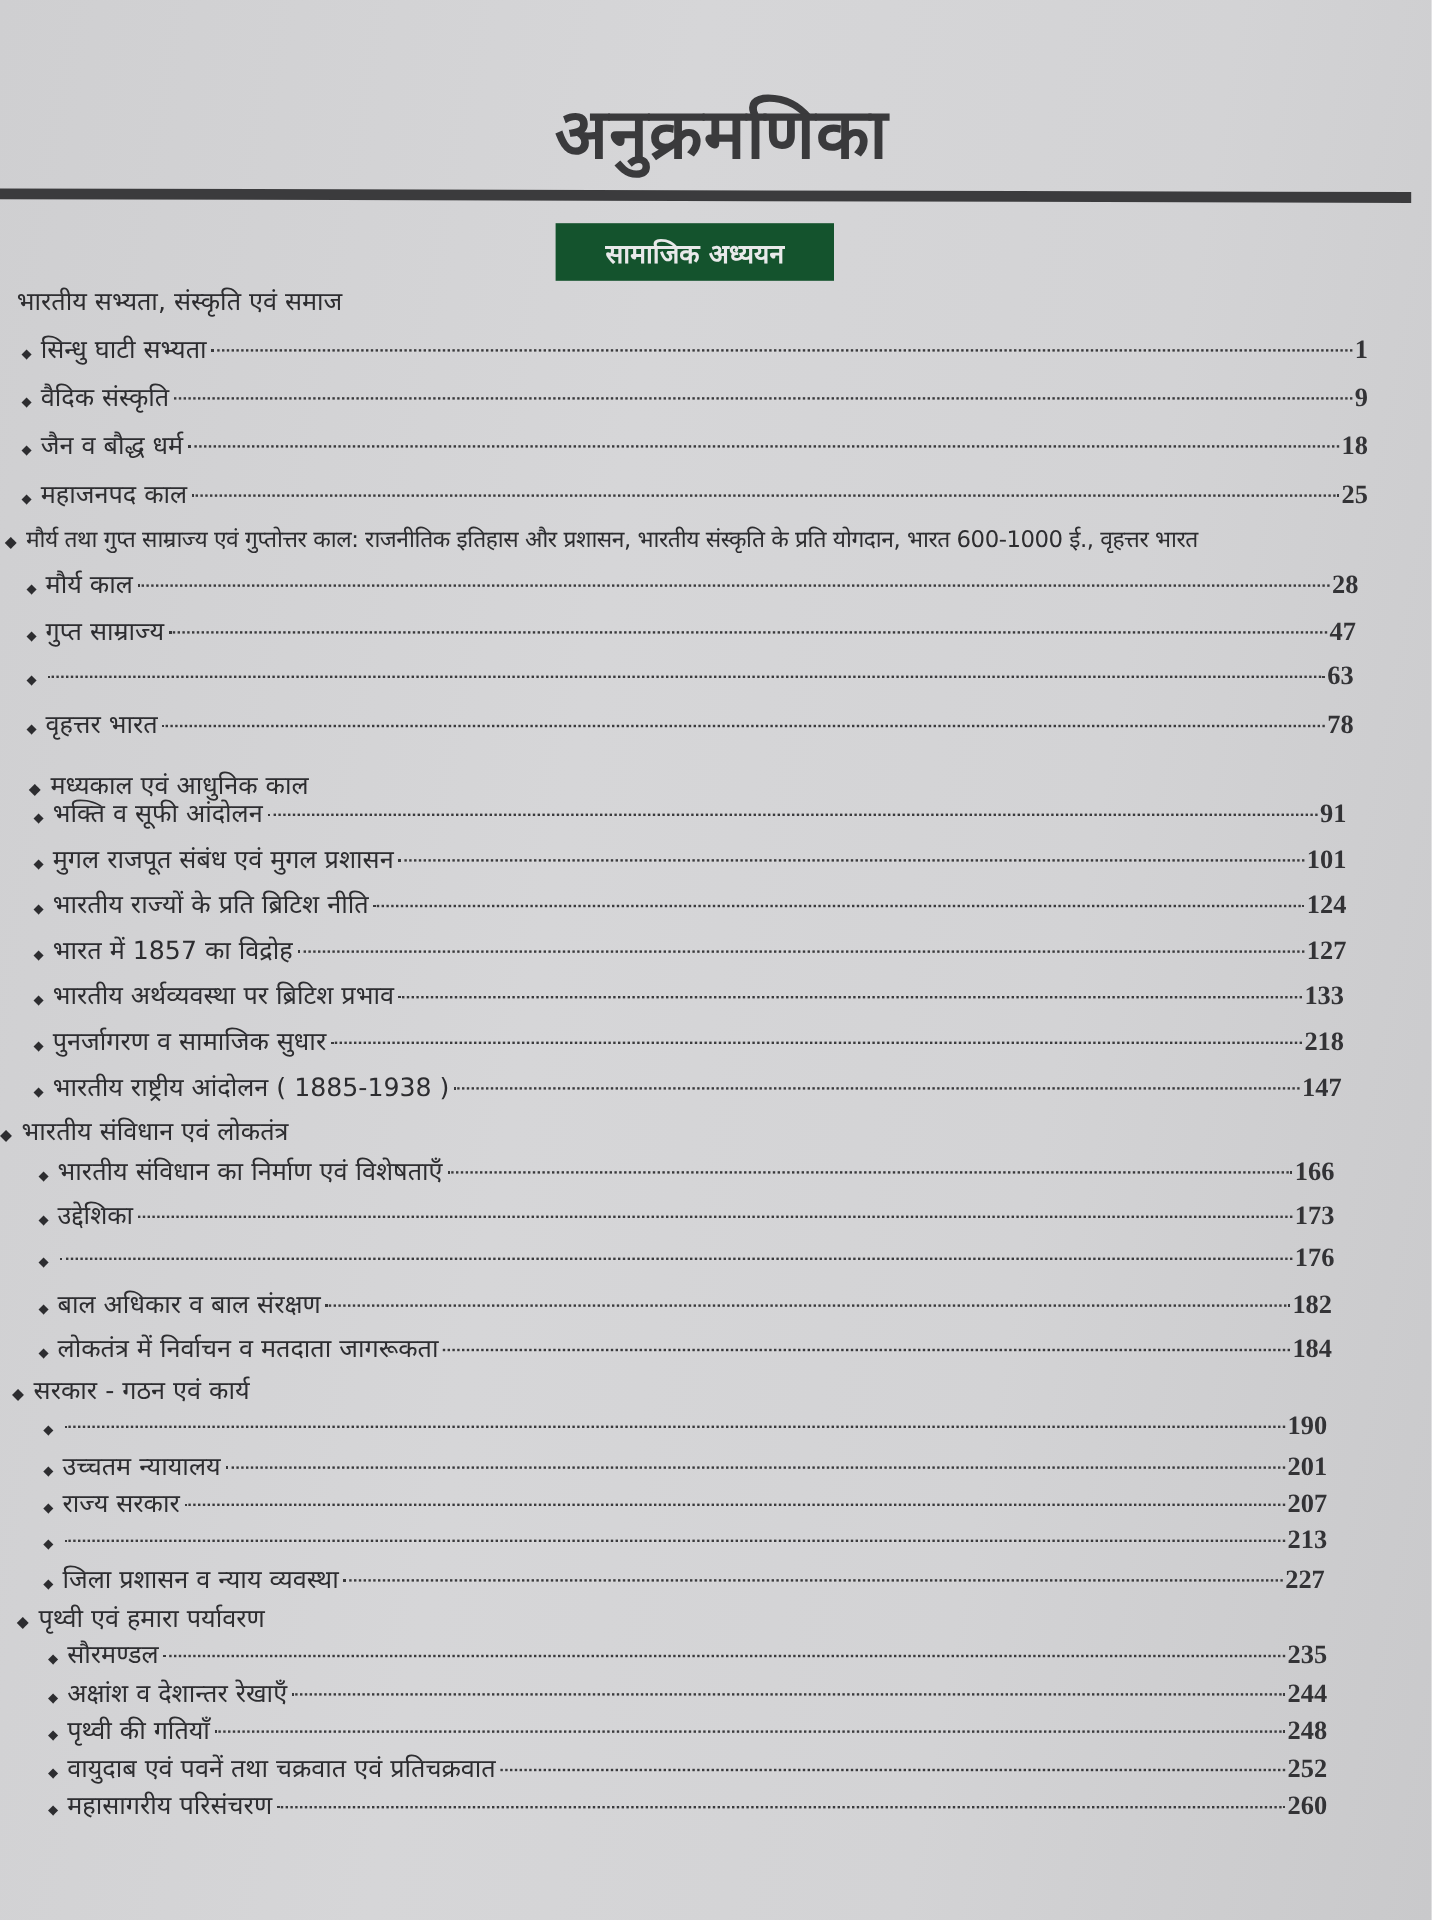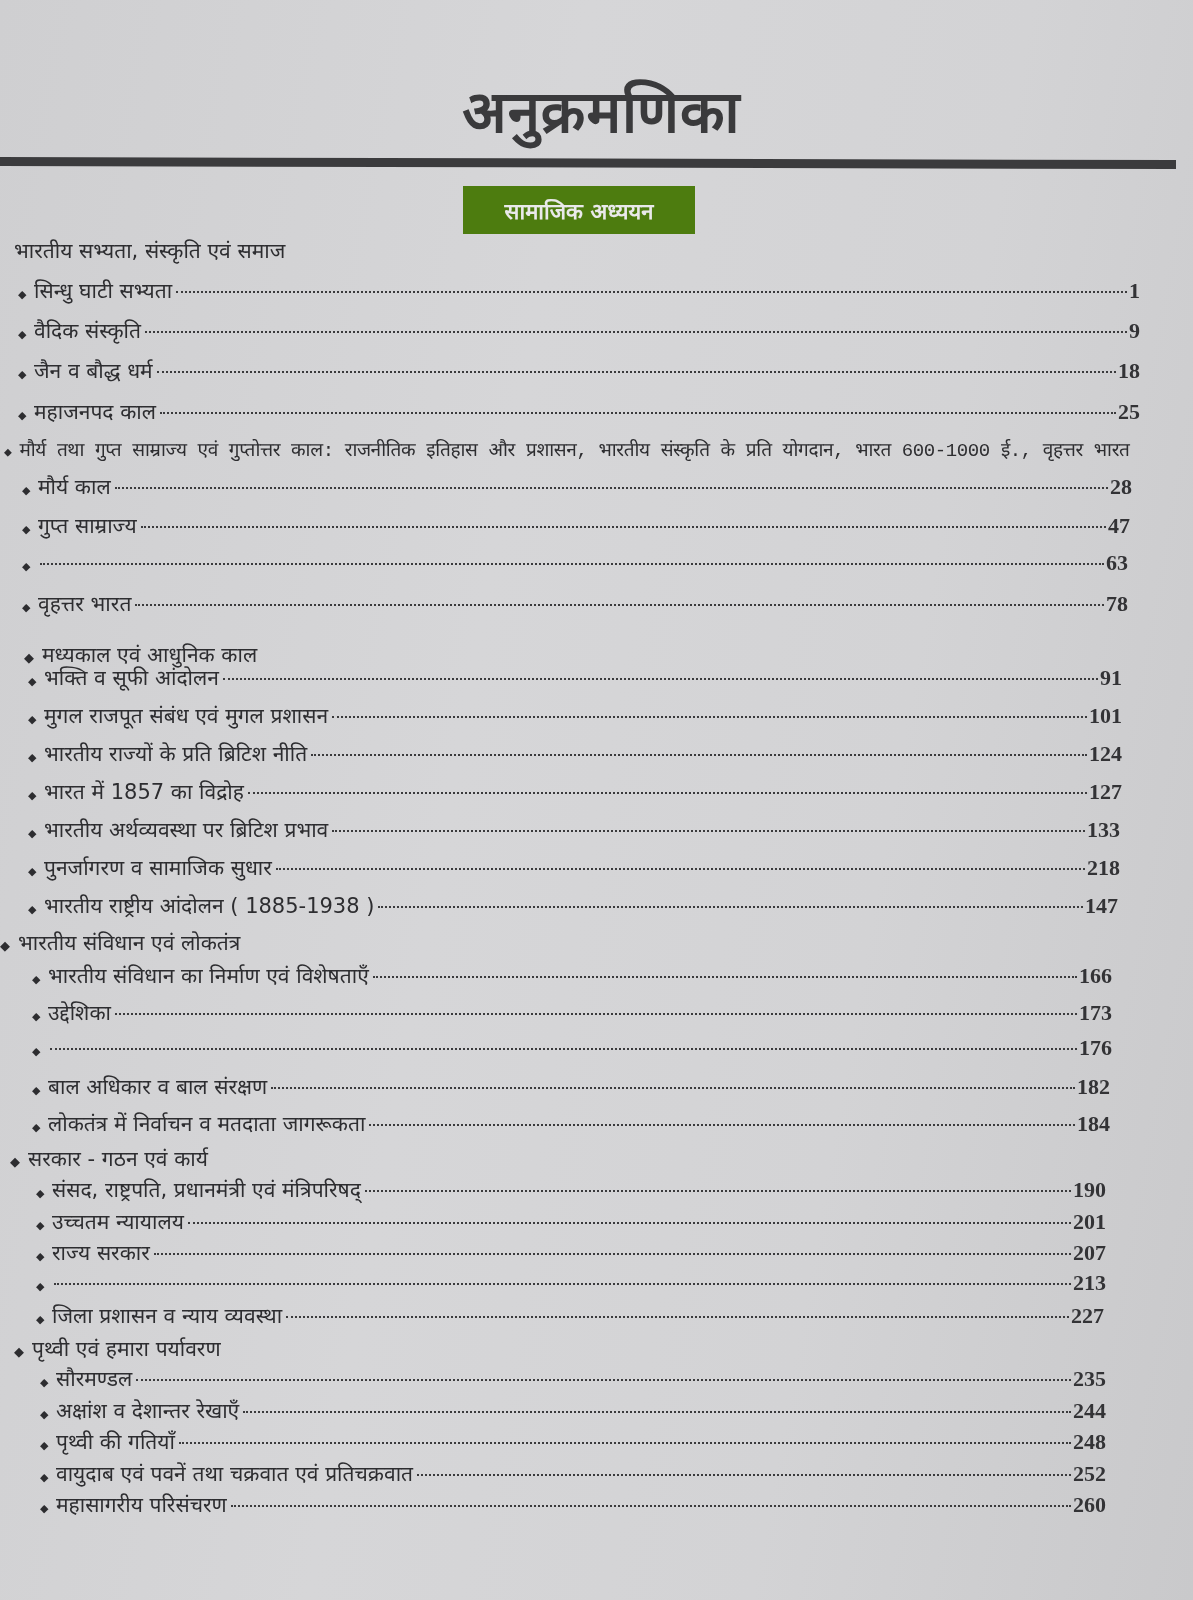--- a/index.html
+++ b/index.html
@@ -15,41 +15,41 @@
     position: absolute; left: 0; right: 0; top: 70px; text-align: center;
     font-family: "DejaVu Sans", sans-serif; font-size: 58px; font-weight: bold;
     color: #3a3a3c; letter-spacing: 1px; margin-left: 10px;
   }
   .rule {
     position: absolute; left: 0; top: 157px; width: 1176px; height: 9px;
     background: #3b3b3d; transform: rotate(0.15deg); transform-origin: left;
   }
   .badge {
     position: absolute; left: 463px; top: 186px; width: 232px; height: 48px;
-    background: #4d7c0f; color: #e9e9ea; display: flex; align-items: center; justify-content: center;
+    background: #14532d; color: #e9e9ea; display: flex; align-items: center; justify-content: center;
     font-size: 22px; font-weight: bold;
   }
   .row {
     position: absolute; display: flex; align-items: baseline; height: 32px;
     font-size: 21px; color: #2d2d30;
   }
   .row .bullet { width: 16px; display: inline-block; font-size: 11px; }
   .row .label { white-space: nowrap; padding-right: 2px; }
   .row .dots {
     flex: 1; border-bottom: 2px dotted #3a3a3c; margin: 0 2px; transform: translateY(-5px);
   }
   .row .page-no {
     font-family: "Liberation Serif", "DejaVu Serif", serif; font-weight: bold; font-size: 22px;
     color: #333336; white-space: nowrap;
   }
   .section {
     position: absolute; font-size: 21px; color: #2d2d30; white-space: nowrap;
   }
   .section .sbullet { font-size: 13px; margin-right: 8px; }
-  .section.long { font-size: 19px; letter-spacing: -0.4px; font-family: Liberation Mono, monospace; }
+  .section.long { font-size: 19px; letter-spacing: -0.4px; }
 </style>
 </head>
 <body>
 
 <div class="page">
   <div class="title">अनुक्रमणिका</div>
   <div class="rule"></div>
   <div class="badge">सामाजिक अध्ययन</div>
 
   <div class="section" style="left:14px; top:236px;">
@@ -184,21 +184,20 @@
     <span class="label">लोकतंत्र में निर्वाचन व मतदाता जागरूकता</span>
     <span class="dots"></span>
     <span class="page-no">184</span>
   </div>
 
   <div class="section" style="left:10px; top:1144px;">
     <span class="sbullet">◆</span><span>सरकार - गठन एवं कार्य</span>
   </div>
   <div class="row" style="left:36px; width:1070px; top:1175px;">
     <span class="bullet">◆</span>
-    <span class="label">संसद, राष्ट्रपति, प्रधानमंत्री एवं मंत्रिपरिषद्</span>
     <span class="dots"></span>
     <span class="page-no">190</span>
   </div>
   <div class="row" style="left:36px; width:1070px; top:1207px;">
     <span class="bullet">◆</span>
     <span class="label">उच्चतम न्यायालय</span>
     <span class="dots"></span>
     <span class="page-no">201</span>
   </div>
   <div class="row" style="left:36px; width:1070px; top:1238px;">

